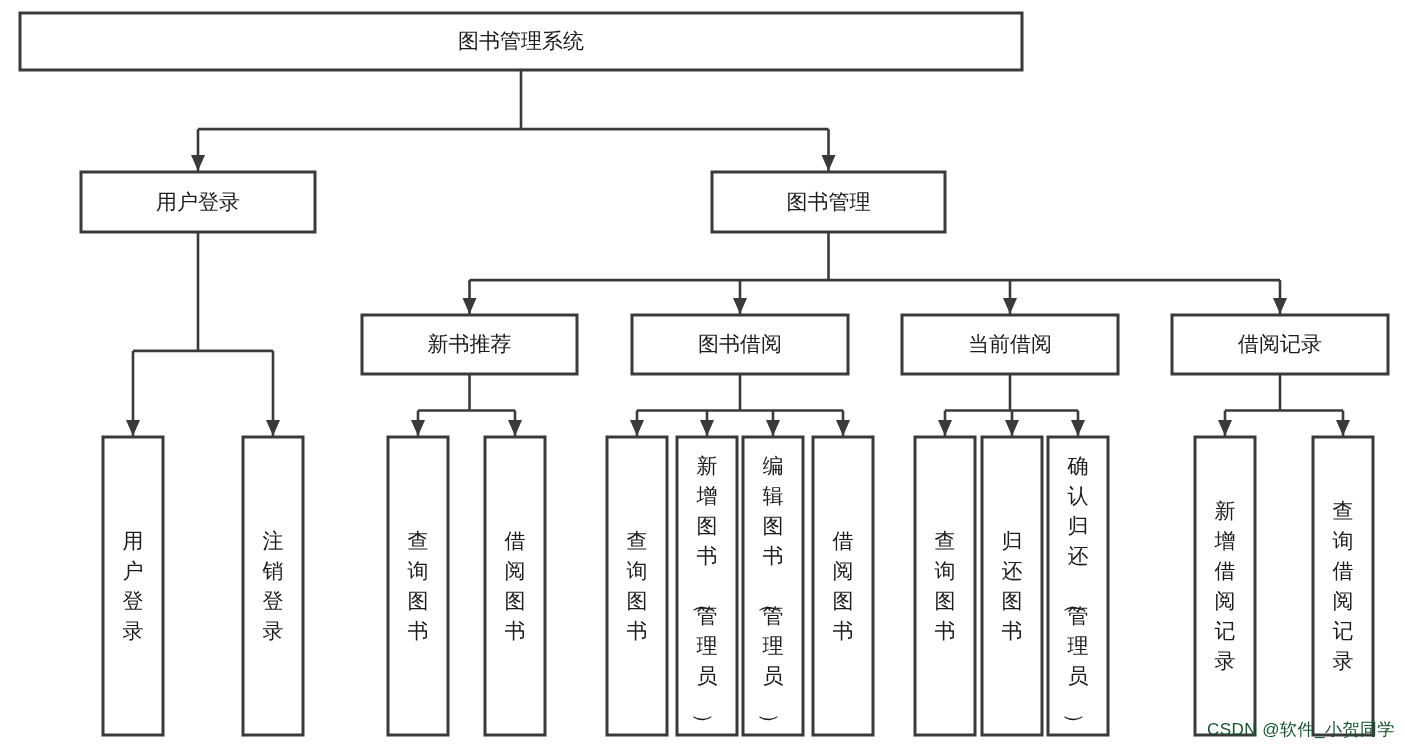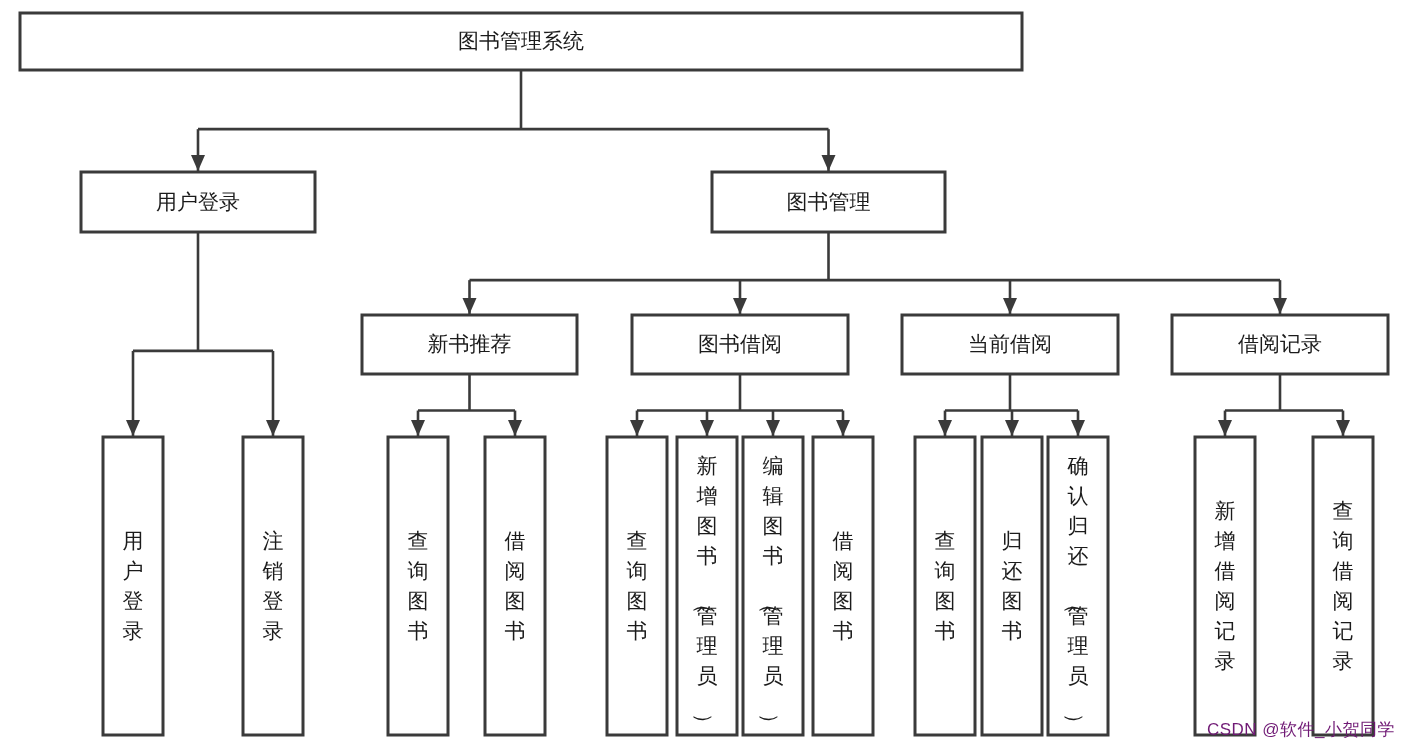--- a/index.html
+++ b/index.html
@@ -52,21 +52,21 @@
   .arrow-head {
     fill: #3a3a3a;
     stroke: none;
   }
   .watermark {
     position: absolute;
     right: 10px;
     bottom: 6px;
     font-family: "Liberation Sans", "DejaVu Sans", sans-serif;
     font-size: 17px;
-    color: #701a75;
+    color: #14532d;
     white-space: nowrap;
     letter-spacing: 0.5px;
   }
 </style>
 </head>
 <body>
 
 <div id="chart-root">
   <svg class="flow" viewBox="0 0 1405 747">
     <g id="edges-layer">

